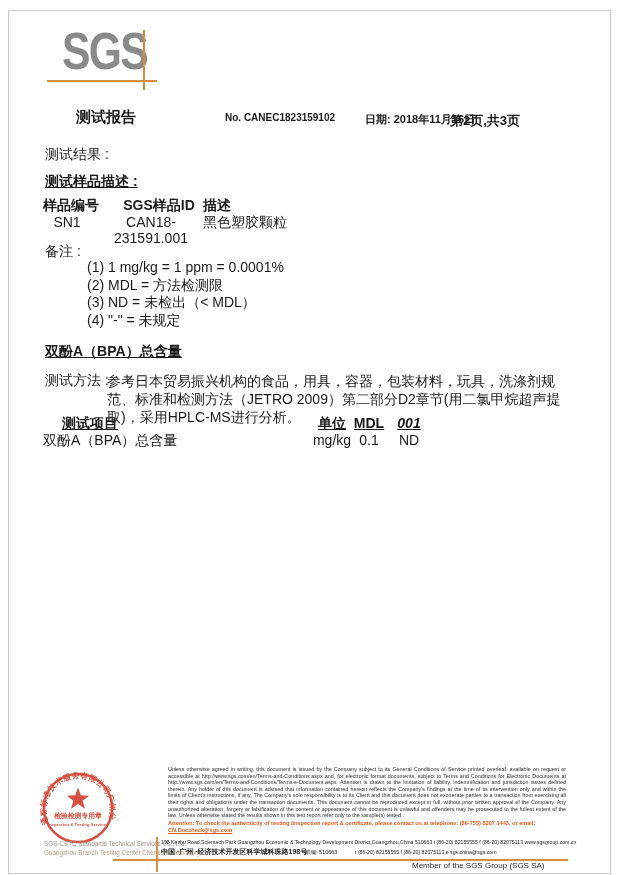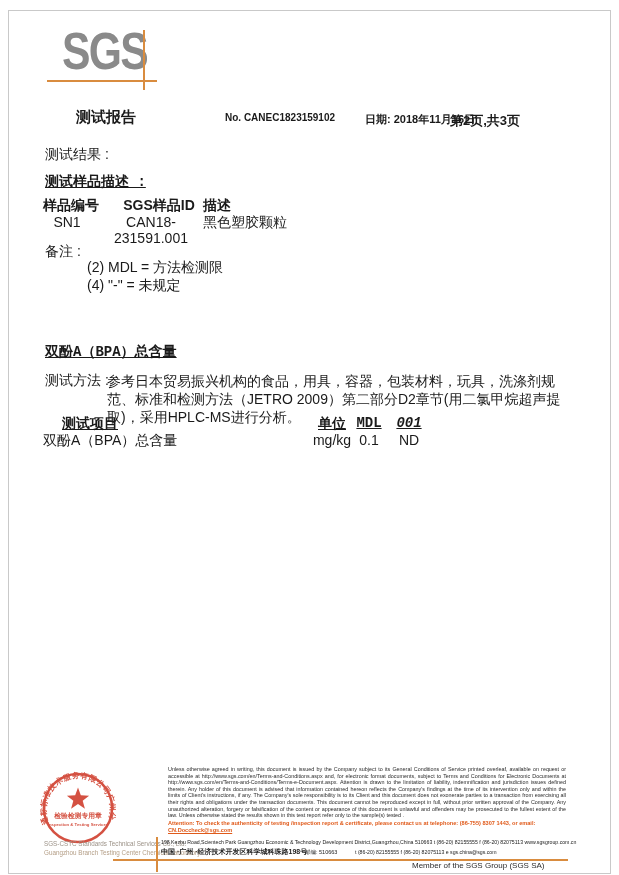--- a/index.html
+++ b/index.html
@@ -10,21 +10,21 @@
   .logo-text{left:62px;top:24px;font-size:52px;font-weight:bold;color:#8a8a8a;letter-spacing:-2px;transform:scaleX(0.82);transform-origin:left top;line-height:1.05;}
   .logo-hline{left:47px;top:80px;width:110px;height:2px;background:#d98c3f;}
   .logo-vline{left:143px;top:30px;width:2px;height:60px;background:#d98c3f;}
   
   .doc-title{left:50px;top:108px;font-size:15px;font-weight:bold;margin-left:26px;}
   .report-no{left:225px;top:112px;font-size:10px;font-weight:600;}
   .report-date{left:365px;top:112px;font-size:11px;font-weight:700;}
   .page-info{left:450px;top:112px;font-size:13px;font-weight:600;}
   .t11{font-size:14px;}
   .bold{font-weight:600;}
-  .und{text-decoration:underline;font-family:Liberation Mono, monospace;}
+  .und{text-decoration:underline;}
   .ital{font-style:italic;}
   .ctr{text-align:center;}
   
   .results-label{left:45px;top:146px;}
   .sample-heading{left:45px;top:173px;}
   .sh1{left:40px;top:197px;width:62px;}
   .sh2{left:114px;top:197px;width:90px;}
   .sh3{left:203px;top:197px;}
   .sv1{left:36px;top:214px;width:62px;}
   .sv2{left:106px;top:214px;width:90px;}
@@ -78,21 +78,23 @@
 
   <div class="abs t11 bold ctr sh1">样品编号</div>
   <div class="abs t11 bold ctr sh2">SGS样品ID</div>
   <div class="abs t11 bold sh3">描述</div>
   <div class="abs t11 ctr sv1">SN1</div>
   <div class="abs t11 ctr sv2">CAN18-231591.001</div>
   <div class="abs t11 sv3">黑色塑胶颗粒</div>
 
   <div class="abs t11 remarks-label">备注 :</div>
   <div class="abs t11 notes">
+    <div>(1) 1 mg/kg = 1 ppm = 0.0001%</div>
     <div>(2) MDL = 方法检测限</div>
+    <div>(3) ND = 未检出（&lt; MDL）</div>
     <div>(4) "-" = 未规定</div>
   </div>
 
   <div class="abs t11 bold und section-heading">双酚A（BPA）总含量</div>
 
   <div class="abs t11 method-label">测试方法 :</div>
   <div class="abs t11 method-text">参考日本贸易振兴机构的食品，用具，容器，包装材料，玩具，洗涤剂规范、标准和检测方法（JETRO 2009）第二部分D2章节(用二氯甲烷超声提取)，采用HPLC-MS进行分析。</div>
 
   <div class="abs t11 bold und rh1">测试项目</div>
   <div class="abs t11 bold und ctr rh2">单位</div>

